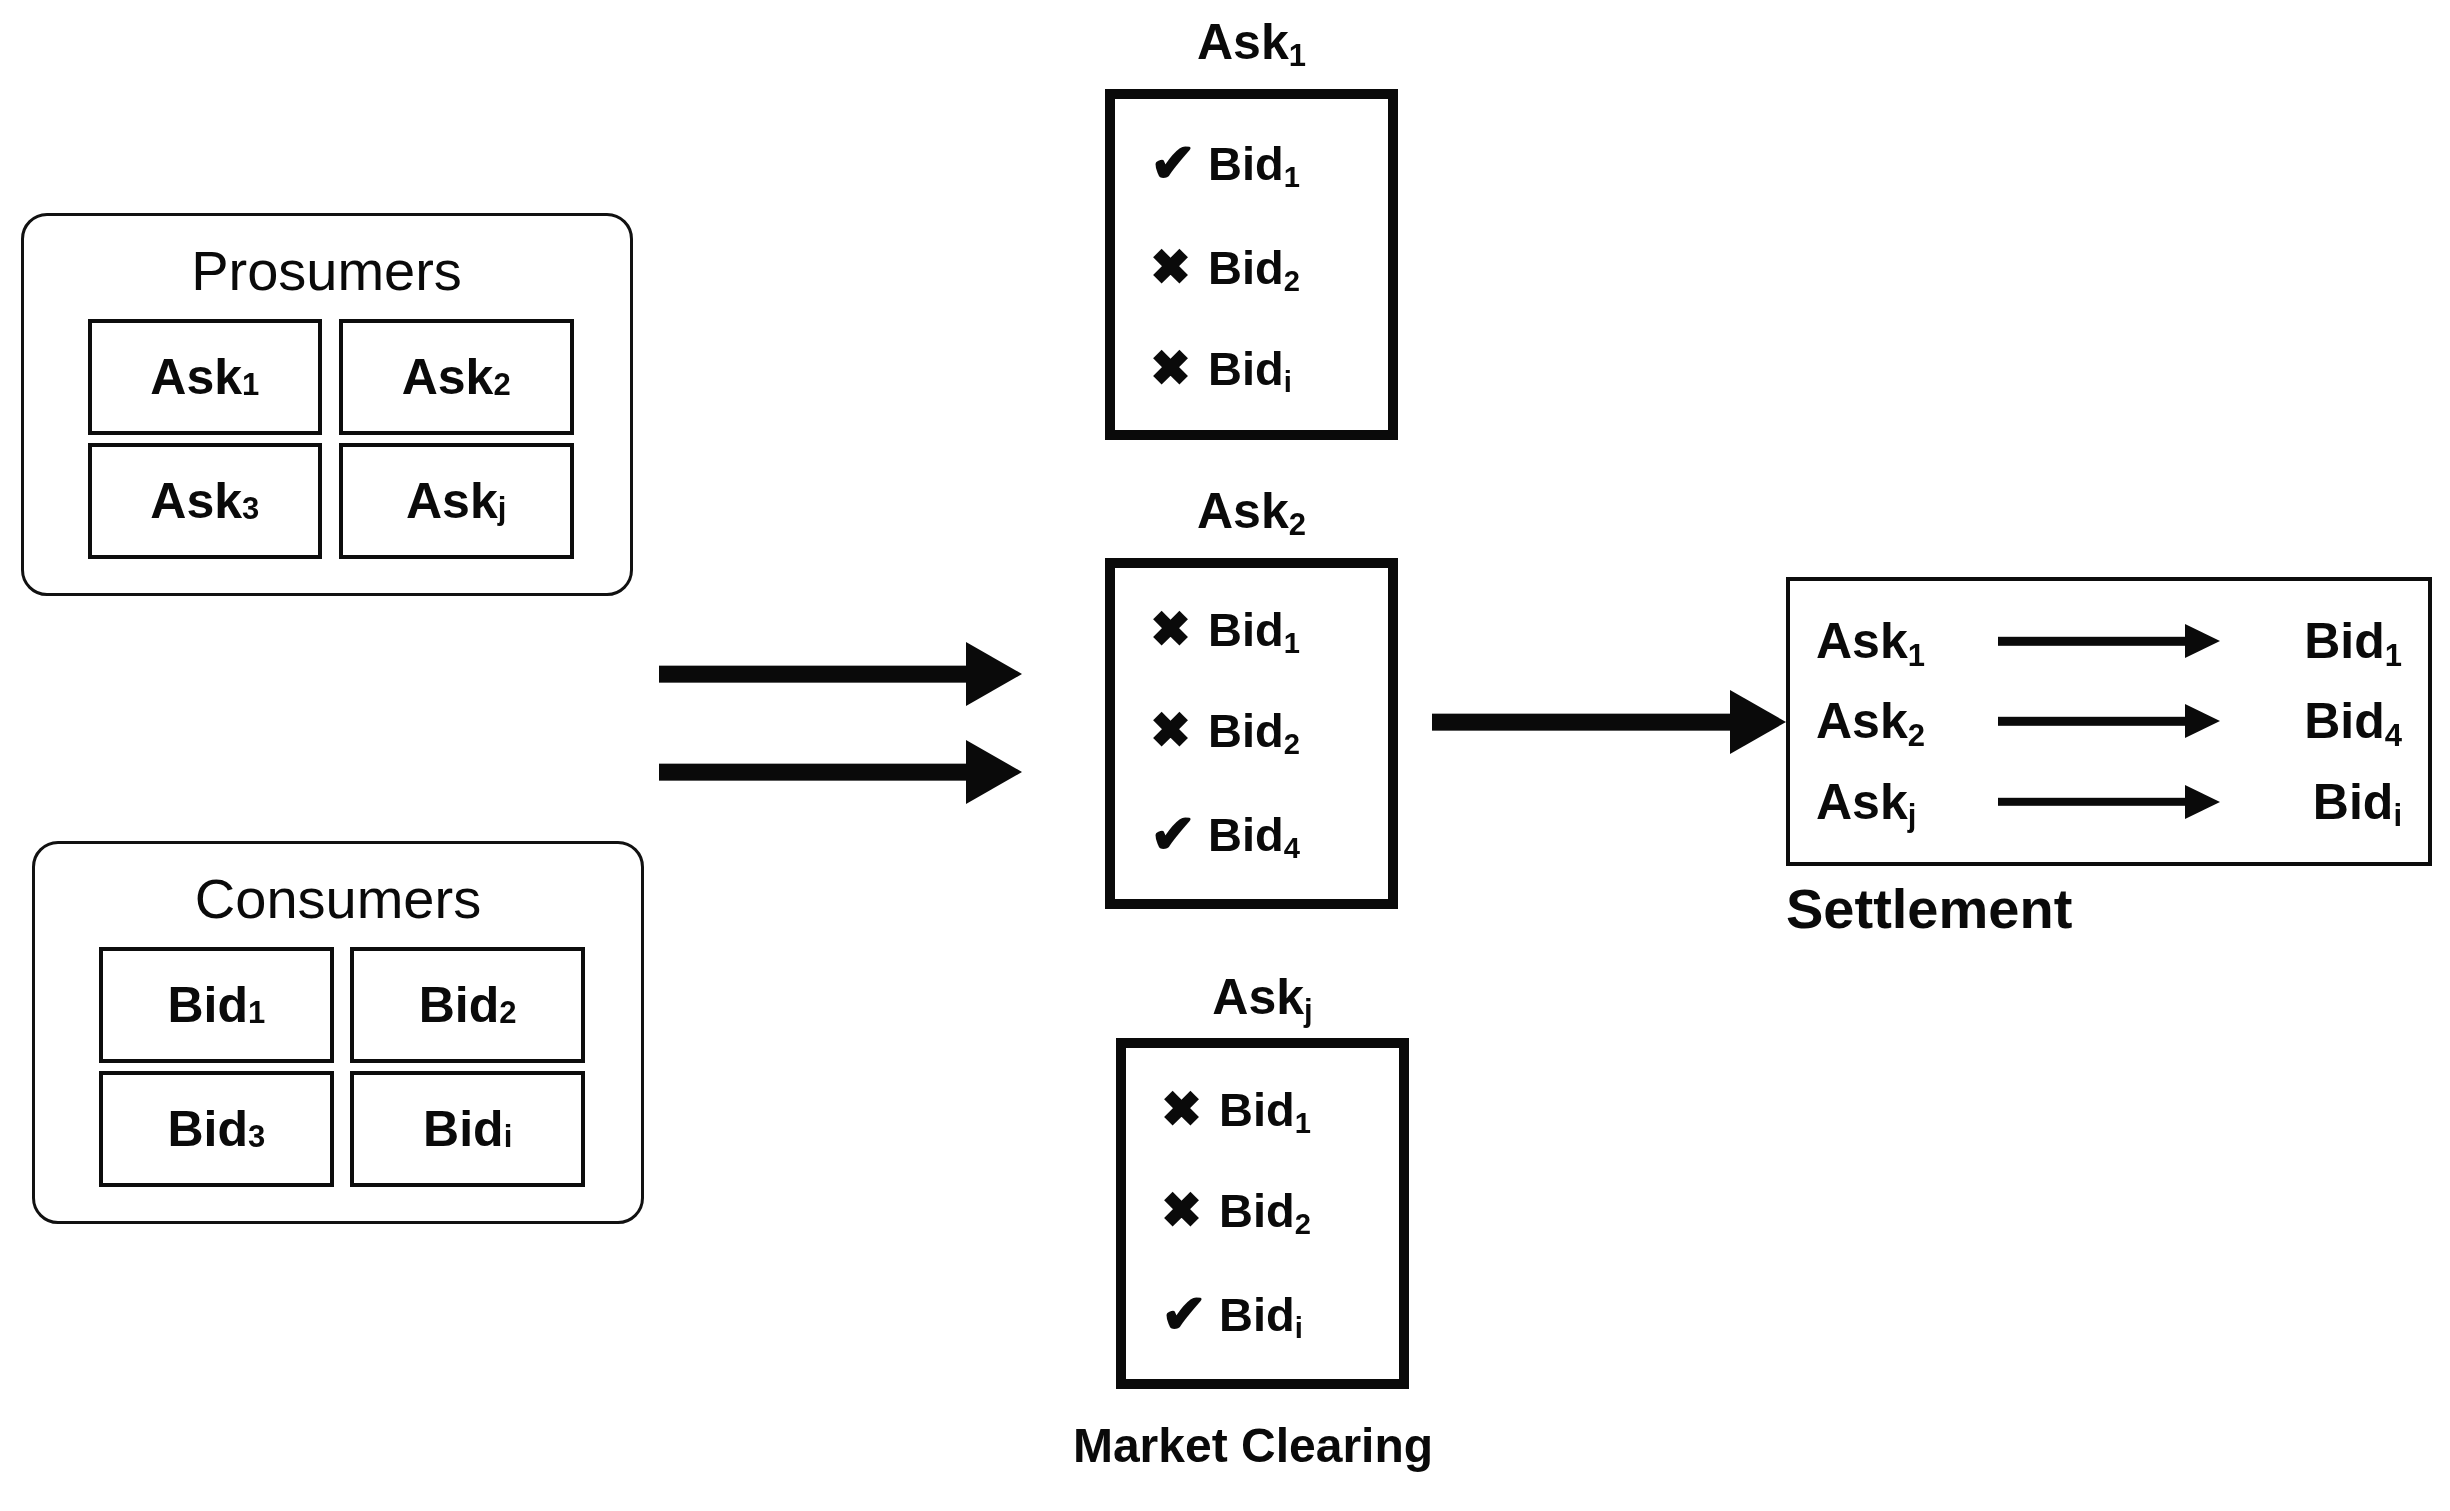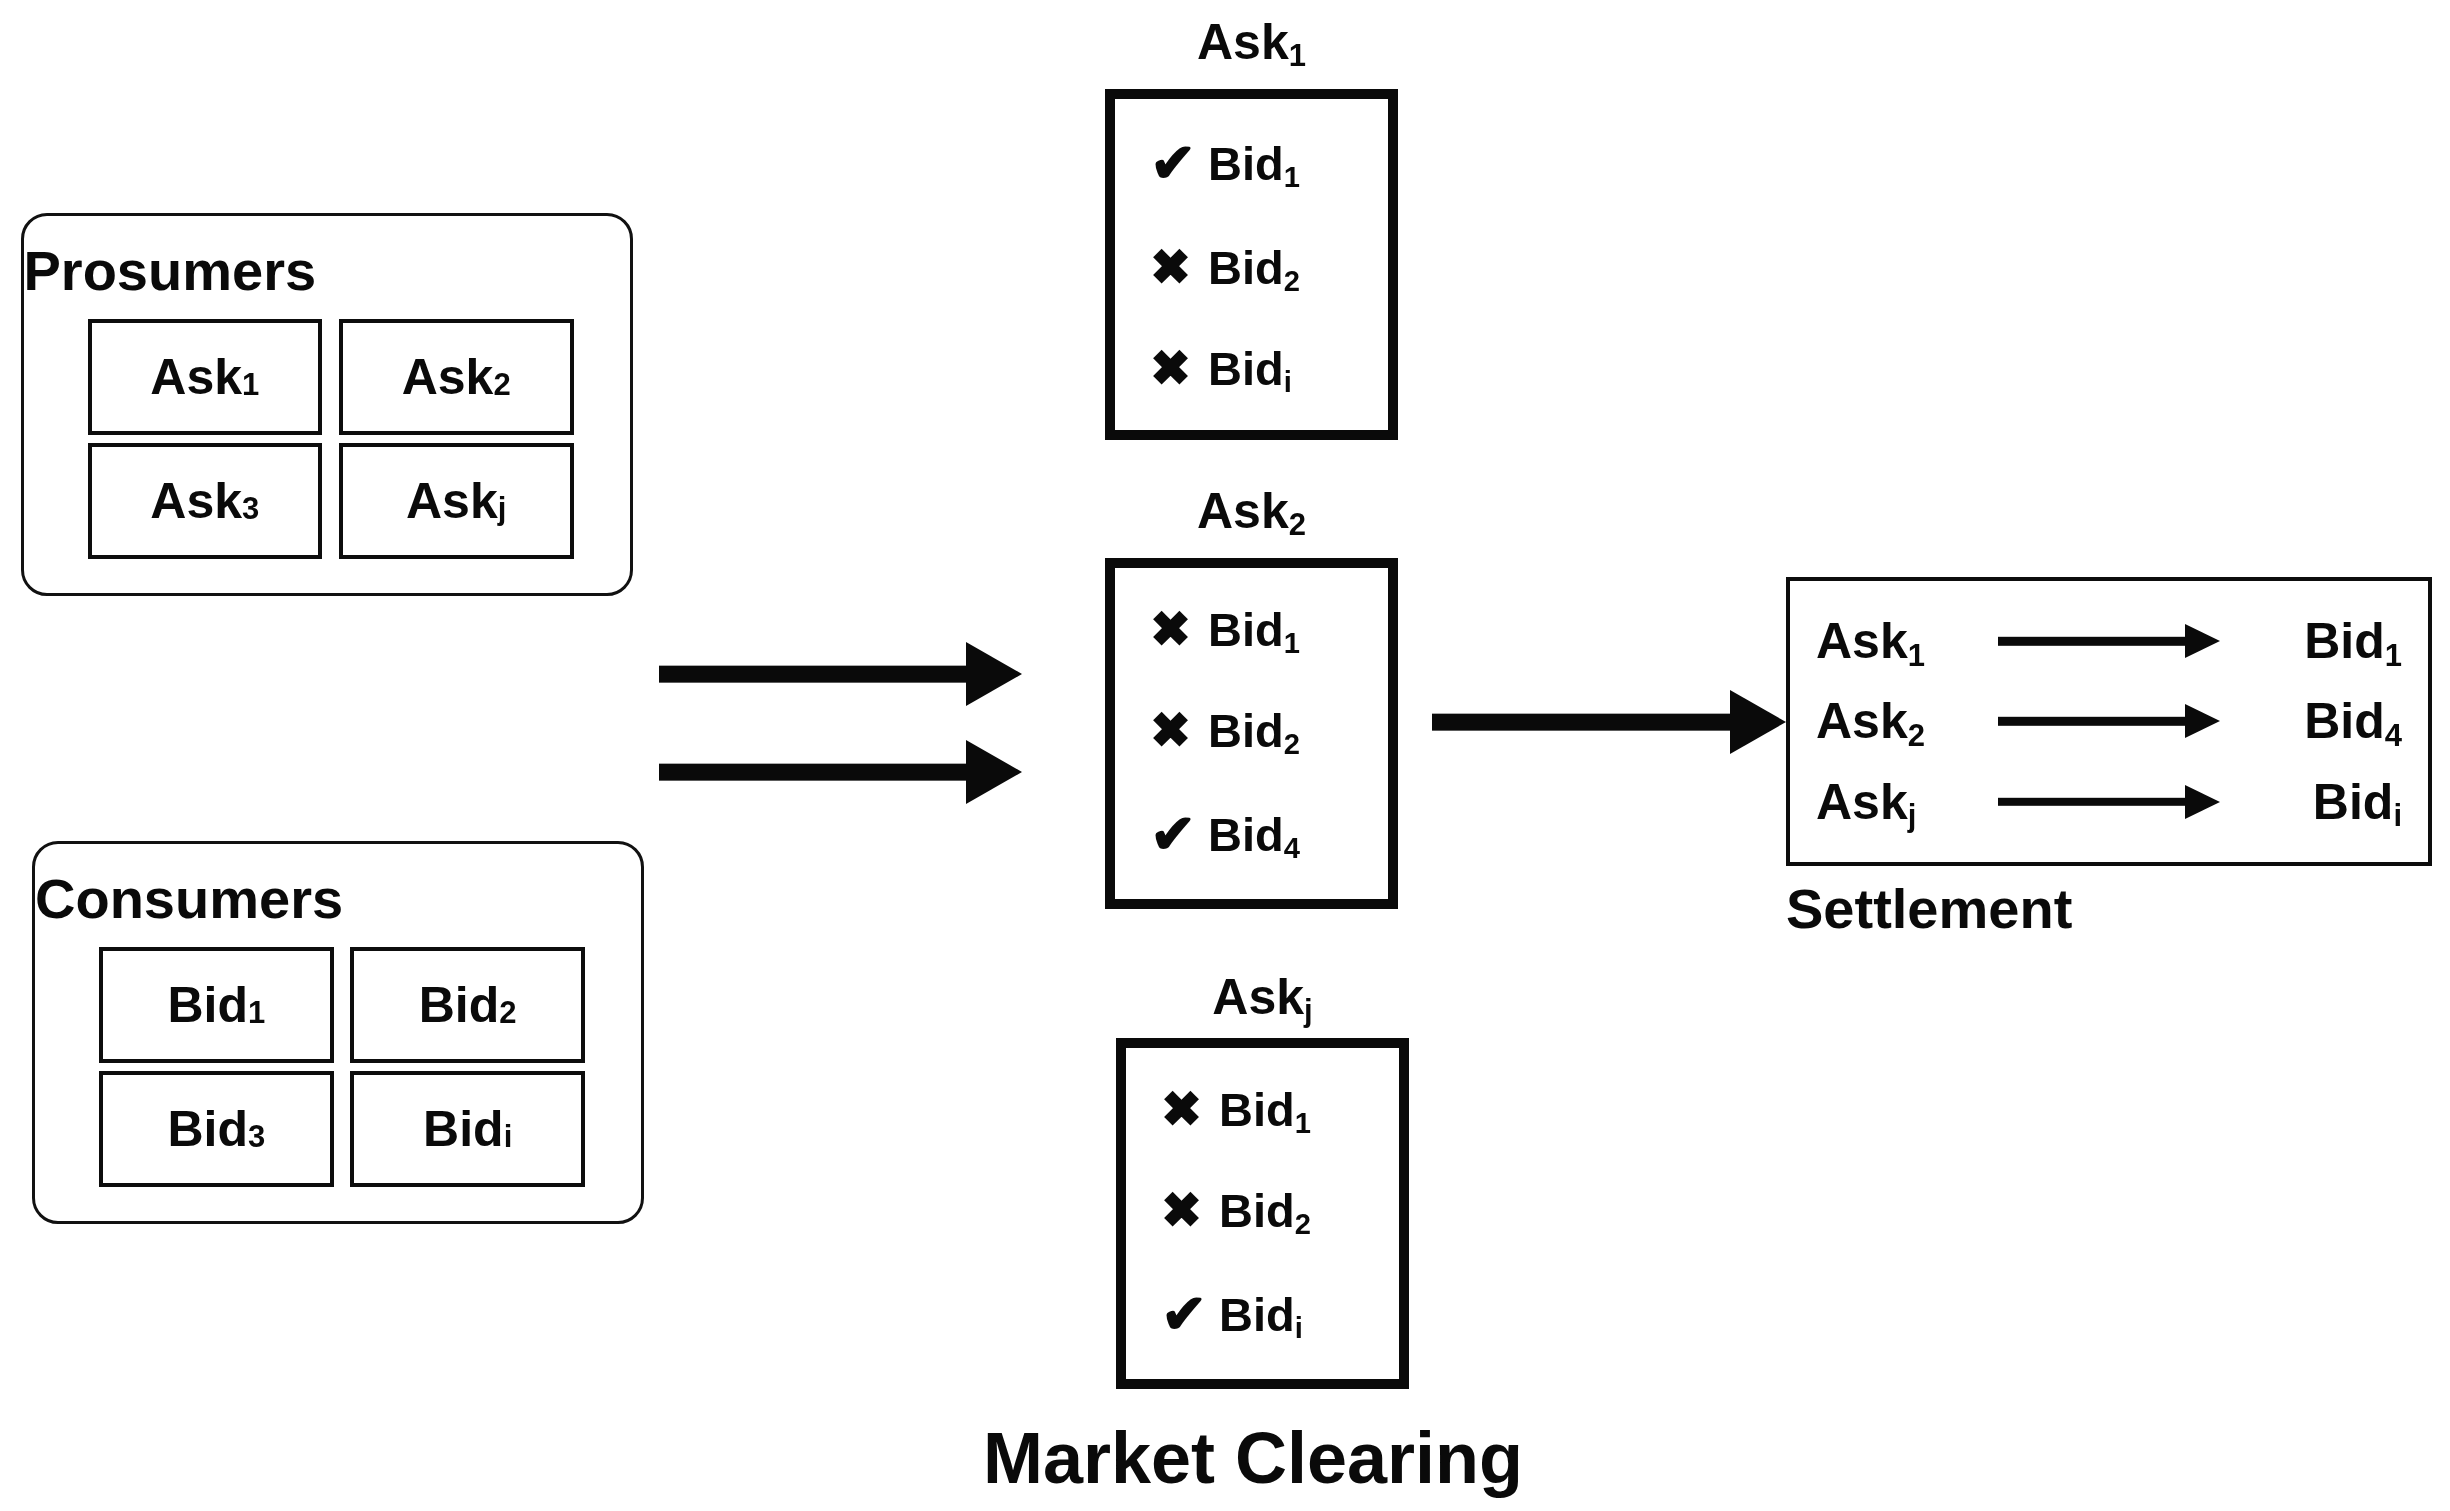--- a/index.html
+++ b/index.html
@@ -32,22 +32,22 @@
     position: absolute;
     border: 3.8px solid #111111;
     border-radius: 26px;
     background: #ffffff;
     box-sizing: border-box;
   }
   .group-title {
     position: absolute;
     left: 0;
     right: 0;
-    text-align: left;
-    font-weight: bold;
+    text-align: center;
+    font-weight: normal;
     font-size: 56px;
     color: #0a0a0a;
     line-height: 1;
   }
   .grid {
     position: absolute;
     display: grid;
     grid-template-columns: 1fr 1fr;
     grid-template-rows: 1fr 1fr;
     column-gap: 16.7px;
@@ -183,21 +183,21 @@
     height: 0;
     border-top: 32px solid transparent;
     border-bottom: 32px solid transparent;
     border-left: 56px solid #0a0a0a;
   }
 
   .caption {
     position: absolute;
     text-align: center;
     font-weight: bold;
-    font-size: 72px;
+    font-size: 48px;
     color: #0a0a0a;
     line-height: 1;
   }
 </style>
 </head>
 <body>
 
 <div id="canvas">
 
   <div class="group" style="left:20.5px; top:213px; width:612px; height:383px;">

